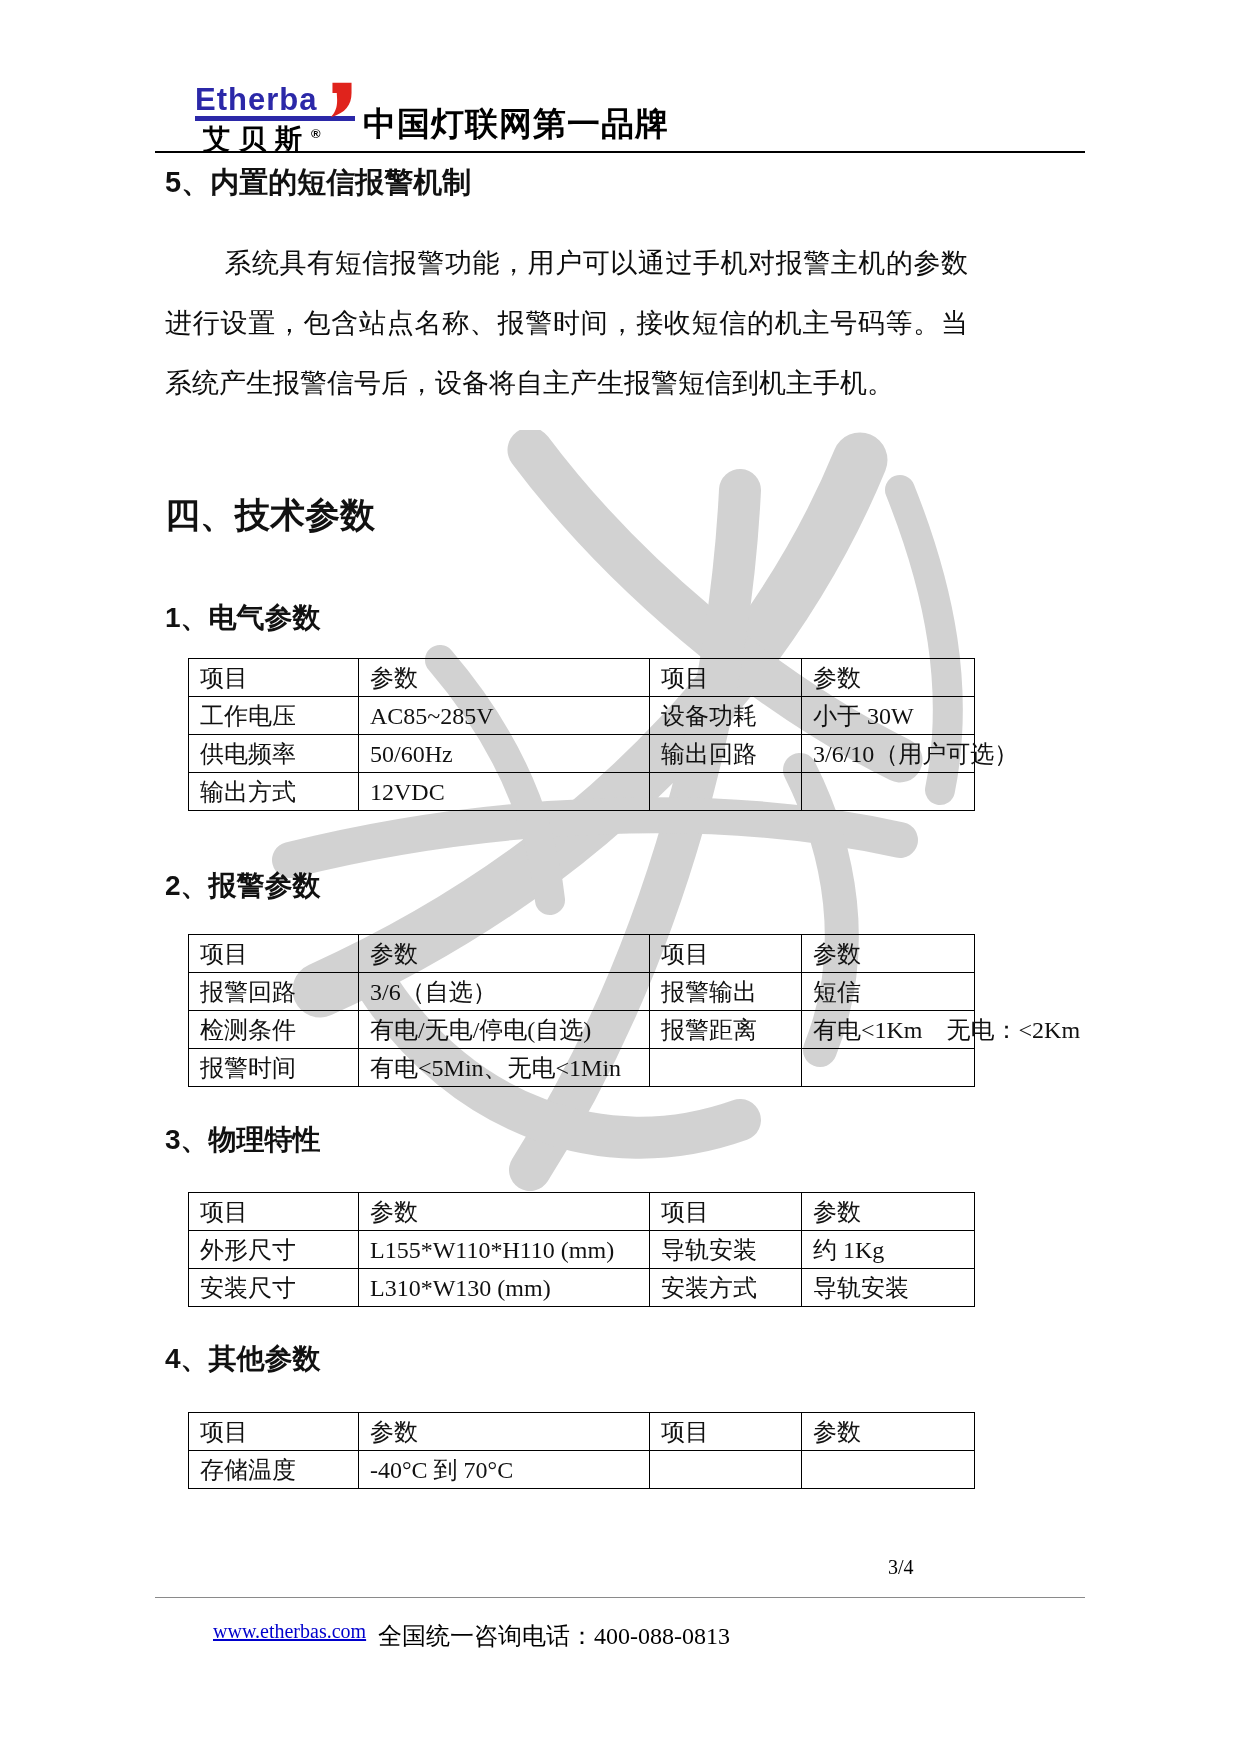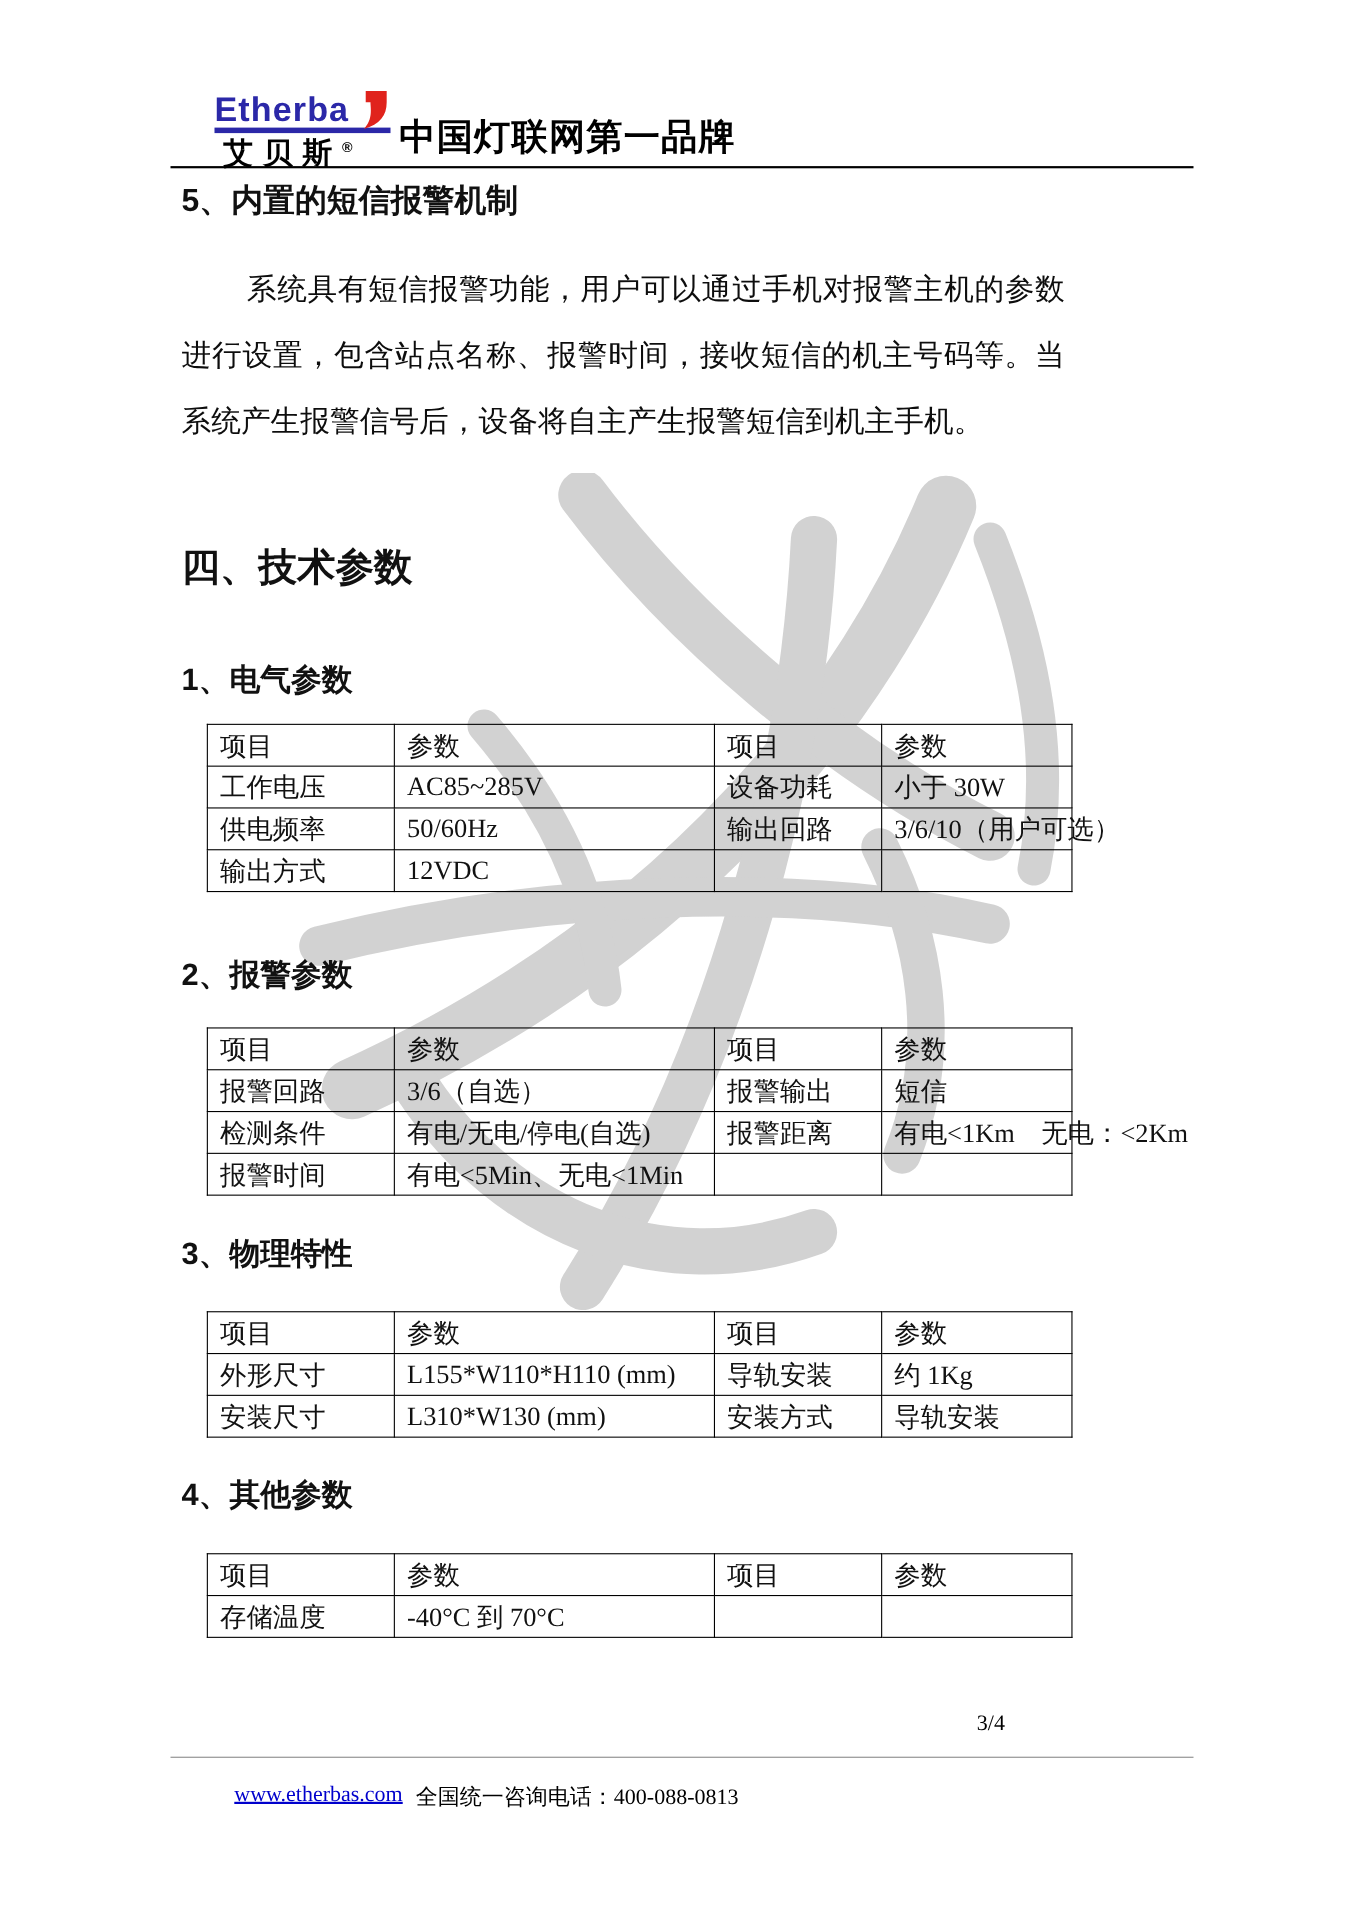--- a/index.html
+++ b/index.html
@@ -86,21 +86,21 @@
   
   .watermark { left:200px; top:430px; width:800px; height:820px; z-index:0; }
   .content-layer { position:absolute; left:0; top:0; width:100%; height:100%; z-index:1; }
 
   
   .footer-rule { left:155px; top:1597px; width:930px; height:1px; background:#8a8a8a; }
   .footer-url {
     left:213px; top:1620px;
     font-size:20px; color:#0000cc; text-decoration:underline; cursor:pointer;
   }
-  .footer-phone { left:378px; top:1620px; font-size:20px; color:#000; }
+  .footer-phone { left:378px; top:1620px; font-size:24px; color:#000; }
   .footer-page { left:888px; top:1556px; font-size:20px; color:#000; }
 </style>
 </head>
 <body>
 
 <div class="abs watermark" aria-label="艾贝斯">
   <svg width="800" height="820" viewBox="0 0 800 820" xmlns="http://www.w3.org/2000/svg">
     <g fill="none" stroke="#c7c7c7" stroke-linecap="round" opacity="0.8">
       <path d="M 660 30 C 590 200 430 420 120 560" stroke-width="55"></path>
       <path d="M 330 20 C 420 140 560 260 700 330" stroke-width="45"></path>

